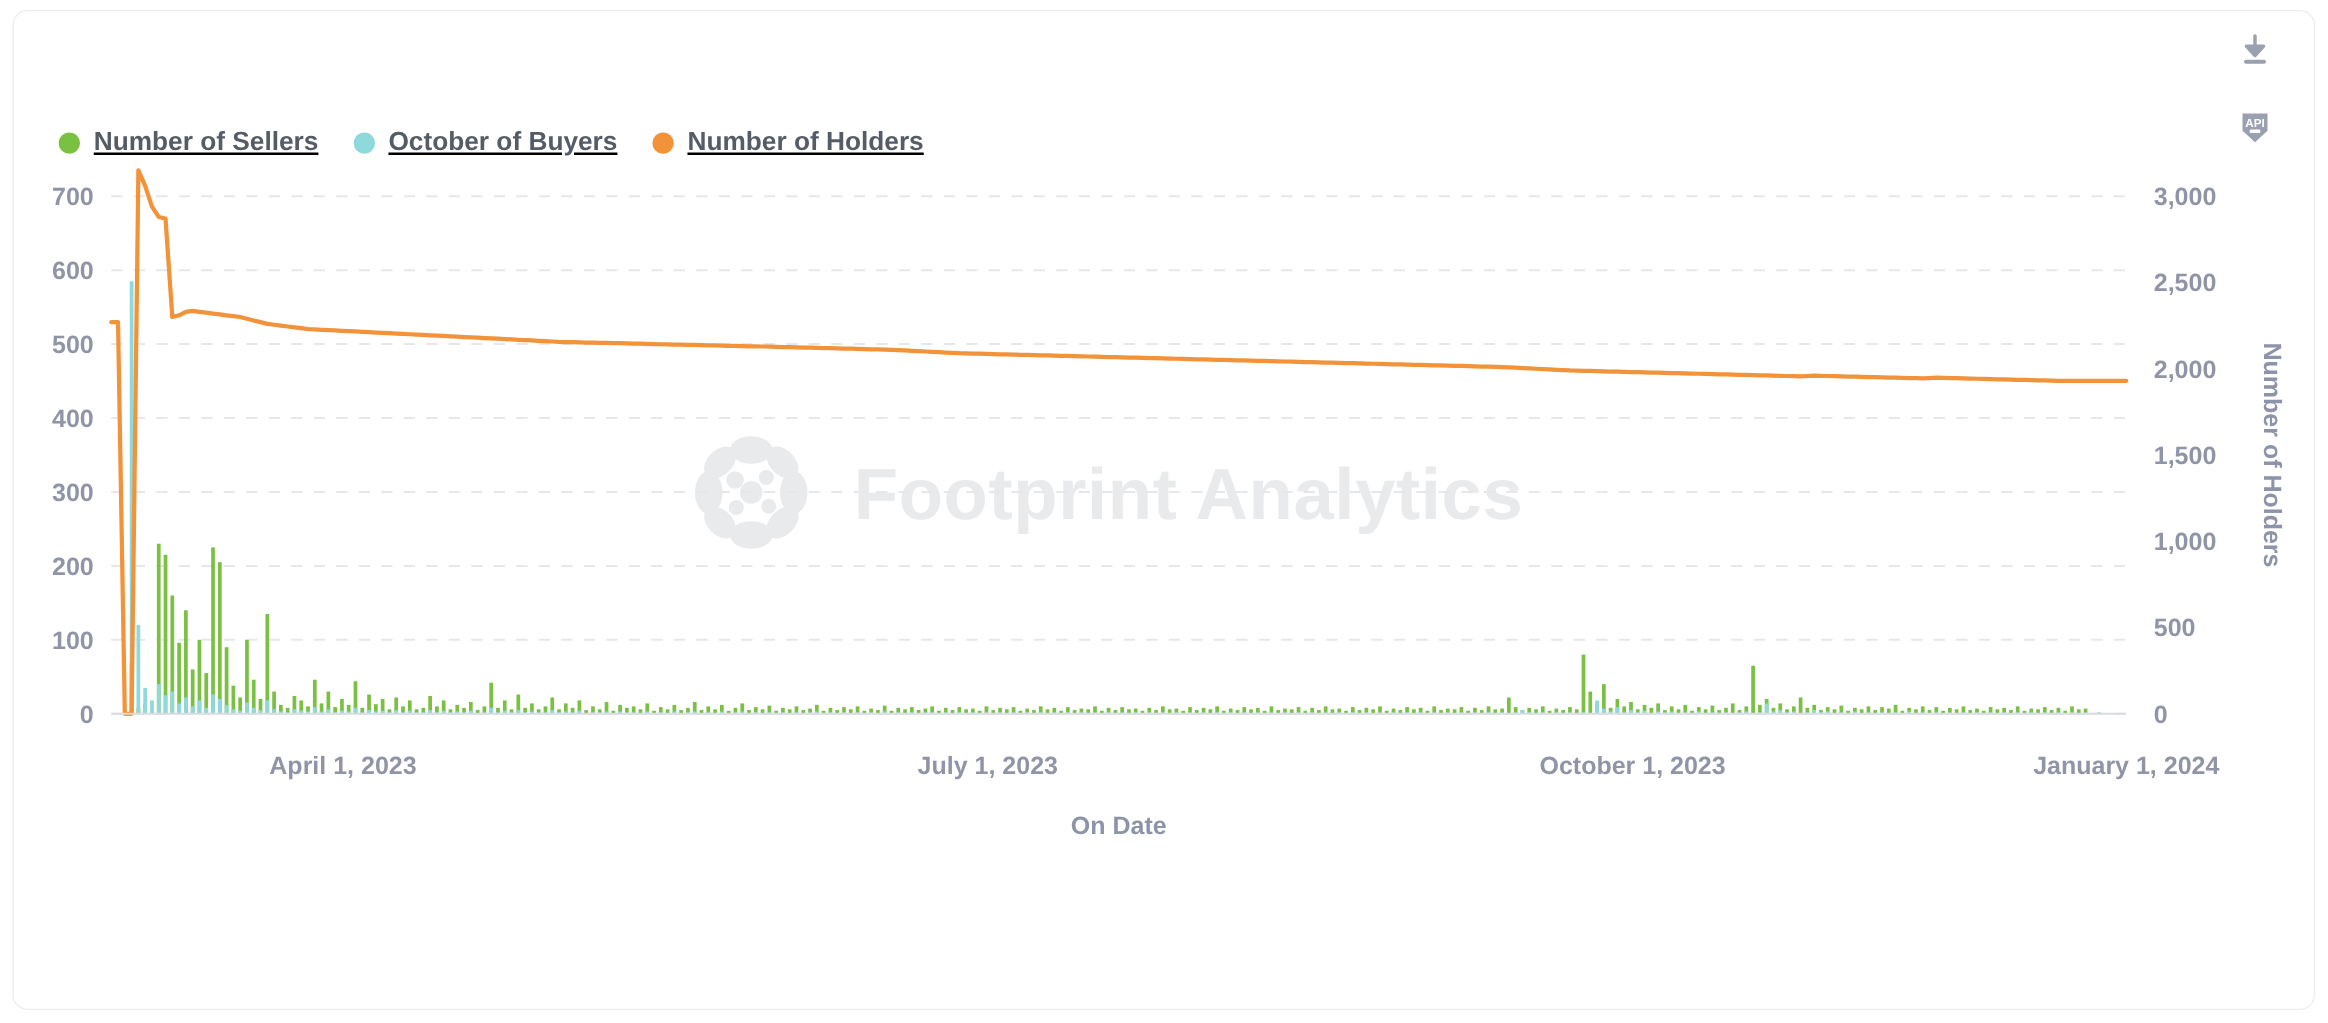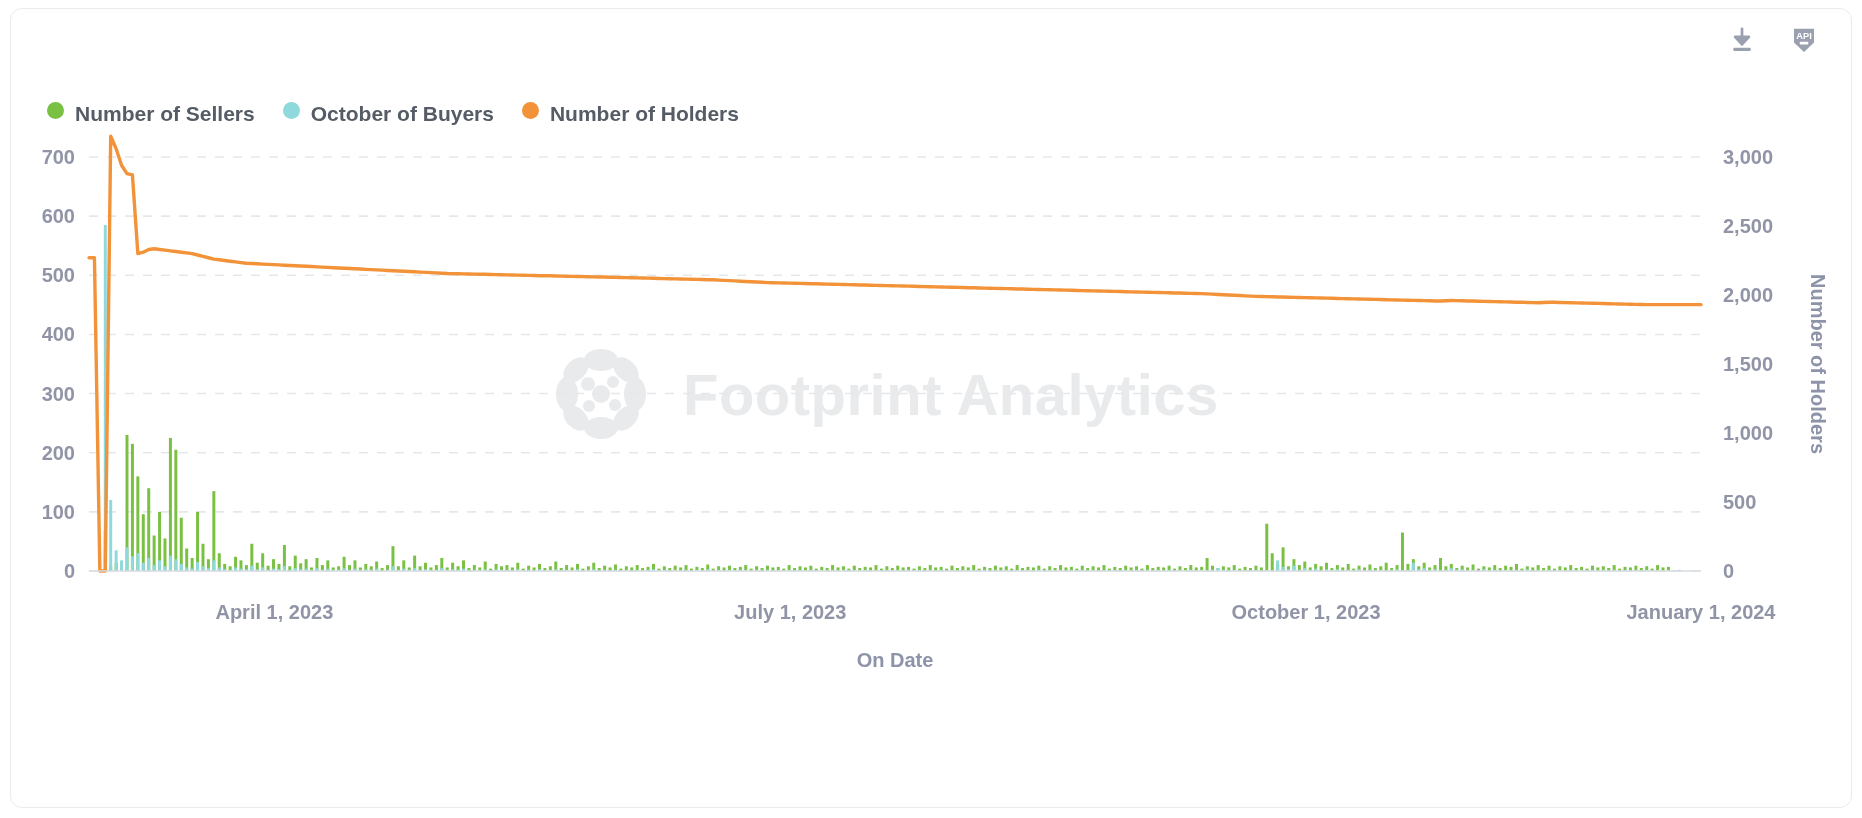--- a/index.html
+++ b/index.html
@@ -33,41 +33,44 @@
   #legend {
     position: absolute;
     left: 36px; top: 90px;
     display: flex;
     align-items: center;
     gap: 28px;
     height: 30px;
   }
   .legend-item {
     display: flex;
+    align-items: center;
     gap: 11px;
     cursor: pointer;
+    text-decoration: underline;
   }
   .legend-dot {
     width: 17px; height: 17px;
     border-radius: 50%;
     flex: none;
   }
   .legend-label {
     font-size: 21px;
     font-weight: bold;
     color: #555c66;
     white-space: nowrap;
   }
   
   #toolbar {
     position: absolute;
     right: 30px; top: 14px;
     display: flex;
     align-items: center;
     gap: 28px;
+    flex-direction: column;
   }
   .tool-btn {
     width: 34px; height: 34px;
     display: flex; align-items: center; justify-content: center;
     cursor: pointer;
     background: none; border: none; padding: 0;
   }
   
   #plot {
     position: absolute;

